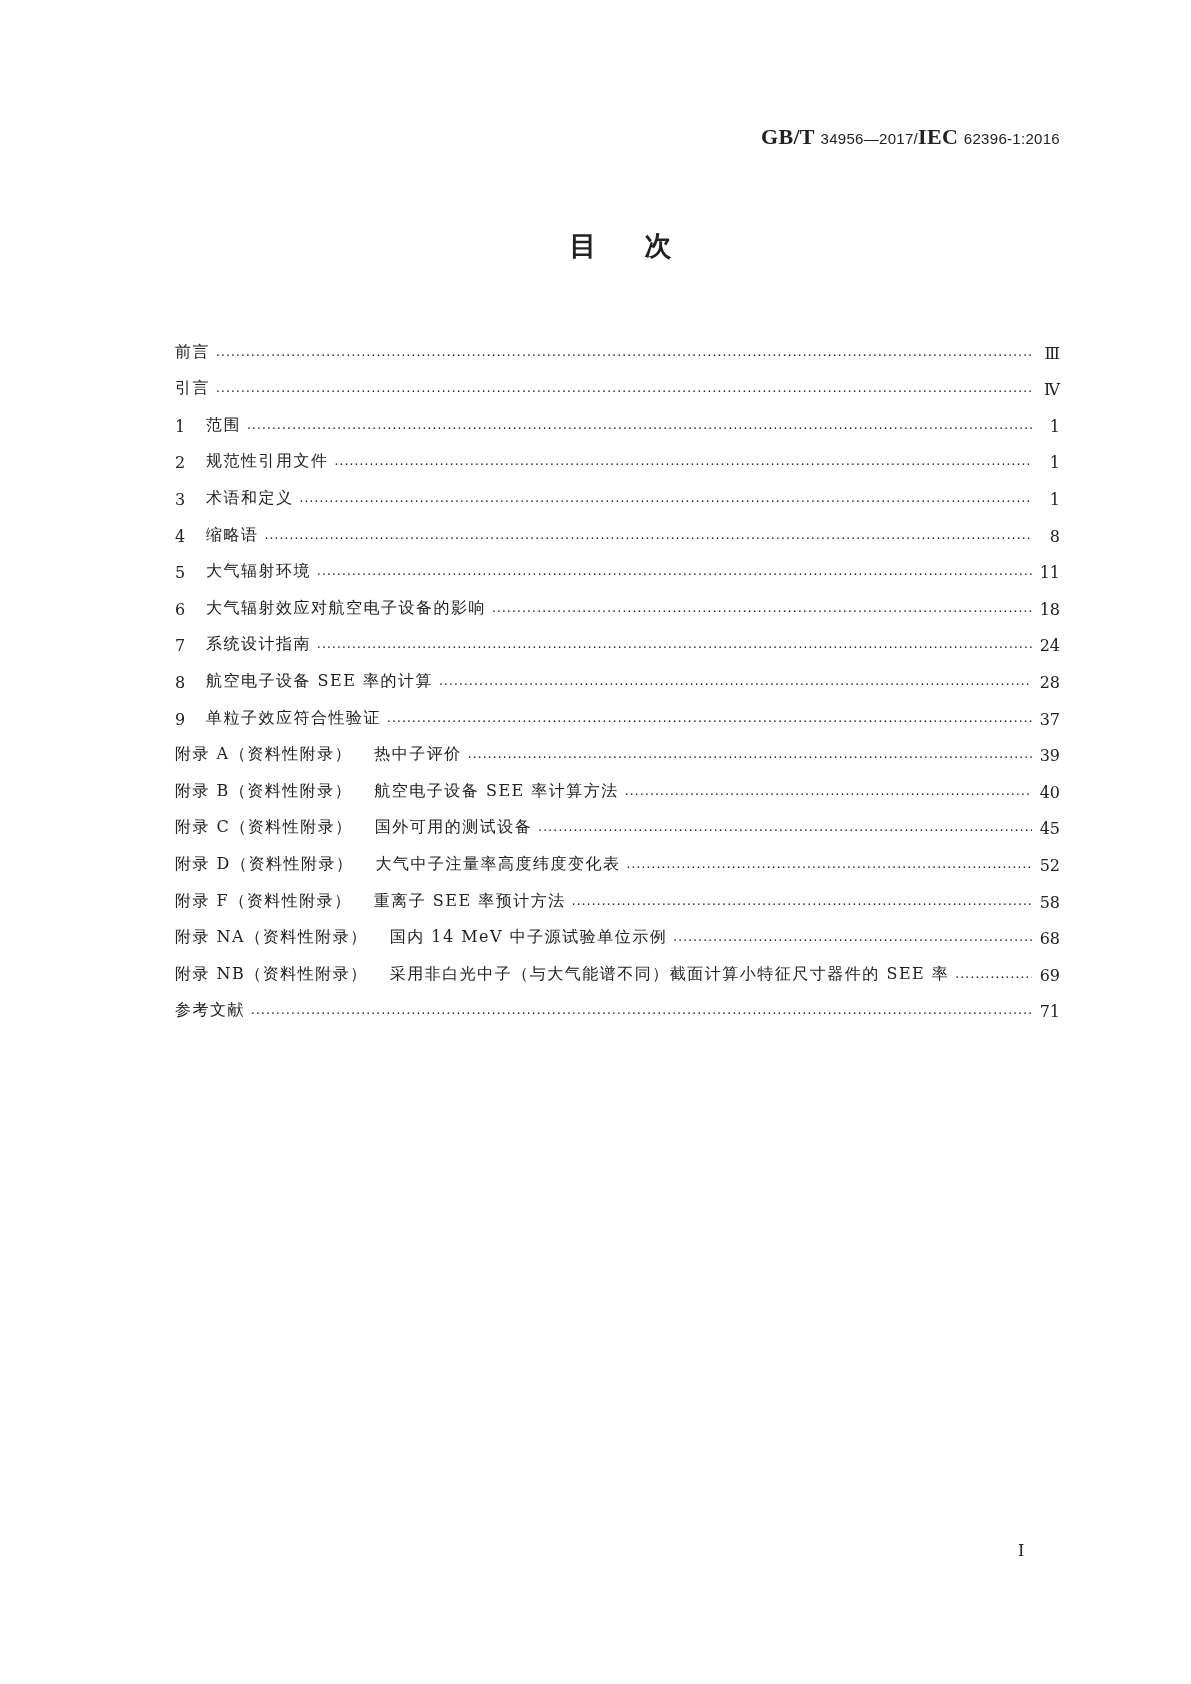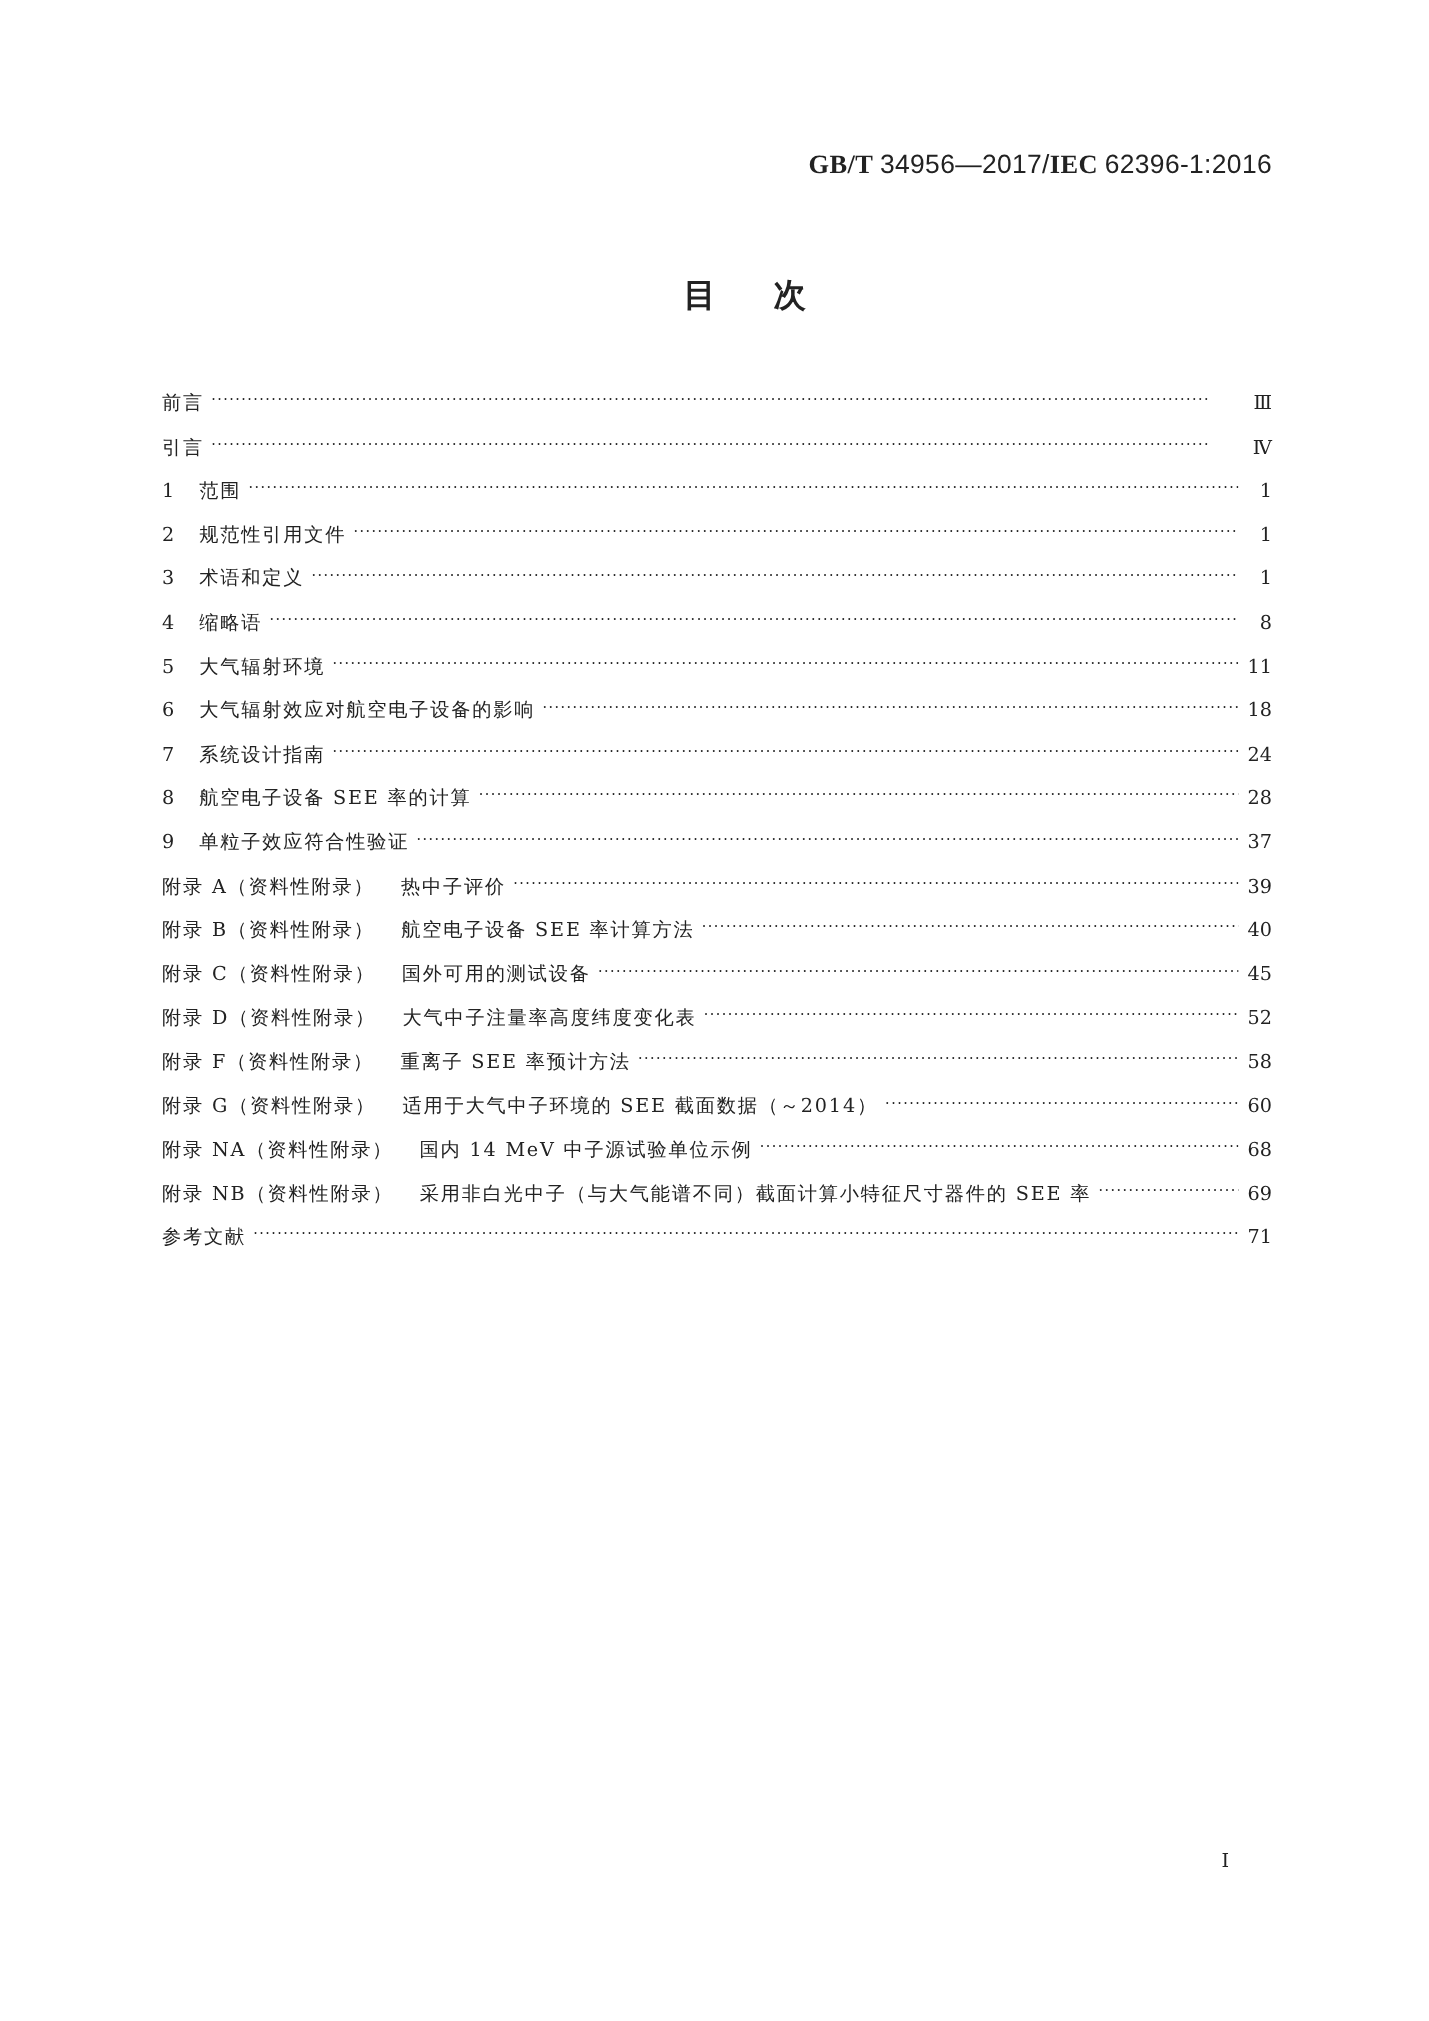--- a/index.html
+++ b/index.html
@@ -1,24 +1,24 @@
 <!DOCTYPE html>
 <html><head>
   <meta charset="utf-8">
   <style>
     html, body { margin: 0; padding: 0; background: #ffffff; }
     body { width: 1191px; height: 1684px; position: relative; overflow: hidden;
            font-family: "DejaVu Serif", "Liberation Serif", serif; color: #222; }
     .std-code { position: absolute; top: 124px; right: 131px; font-size: 17px; letter-spacing: 0.3px; white-space: nowrap; }
     .std-code .bold { font-weight: bold; font-family: "Liberation Serif", serif; font-size: 22px; }
-    .std-code .norm { font-family: "Liberation Sans", sans-serif; font-size: 22px; }
+    .std-code .norm { font-family: "Liberation Sans", sans-serif; font-size: 15px; }
     .title { position: absolute; top: 228px; left: 0; width: 1191px; text-align: center;
              font-family: "DejaVu Sans", sans-serif; font-weight: bold; font-size: 27px; letter-spacing: 48px; text-indent: 48px; margin-left: 25px; }
     .toc { position: absolute; top: 326px; left: 135px; width: 925px; }
-    .toc-row { display: flex; align-items: flex-start; height: 36.6px; font-size: 16px; white-space: nowrap; }
+    .toc-row { display: flex; align-items: flex-end; height: 36.6px; font-size: 16px; white-space: nowrap; margin-left: 40px; }
     .toc-num { display: inline-block; width: 31px; }
     .toc-label { letter-spacing: 1.5px; }
     .toc-app { letter-spacing: 1.5px; }
     .toc-gap { display: inline-block; width: 22px; }
     .toc-leader { flex: 1; overflow: hidden; margin: 0 6px; letter-spacing: 1.2px; color: #222; font-size: 12px; }
     .toc-leader::before { content: "······································································································································································"; }
     .toc-page { min-width: 22px; text-align: right; font-size: 16px; }
     .page-num { position: absolute; top: 1541px; left: 1018px; font-size: 16px; }
   </style>
 </head>
@@ -126,27 +126,20 @@
       <span class="toc-page">52</span>
     </div>
     <div class="toc-row">
       <span class="toc-app">附录 F（资料性附录）</span>
       <span class="toc-gap"></span>
       <span class="toc-label">重离子 SEE 率预计方法</span>
       <span class="toc-leader"></span>
       <span class="toc-page">58</span>
     </div>
     <div class="toc-row">
-      <span class="toc-app">附录 G（资料性附录）</span>
-      <span class="toc-gap"></span>
-      <span class="toc-label">适用于大气中子环境的 SEE 截面数据（～2014）</span>
-      <span class="toc-leader"></span>
-      <span class="toc-page">60</span>
-    </div>
-    <div class="toc-row">
       <span class="toc-app">附录 NA（资料性附录）</span>
       <span class="toc-gap"></span>
       <span class="toc-label">国内 14 MeV 中子源试验单位示例</span>
       <span class="toc-leader"></span>
       <span class="toc-page">68</span>
     </div>
     <div class="toc-row">
       <span class="toc-app">附录 NB（资料性附录）</span>
       <span class="toc-gap"></span>
       <span class="toc-label">采用非白光中子（与大气能谱不同）截面计算小特征尺寸器件的 SEE 率</span>

